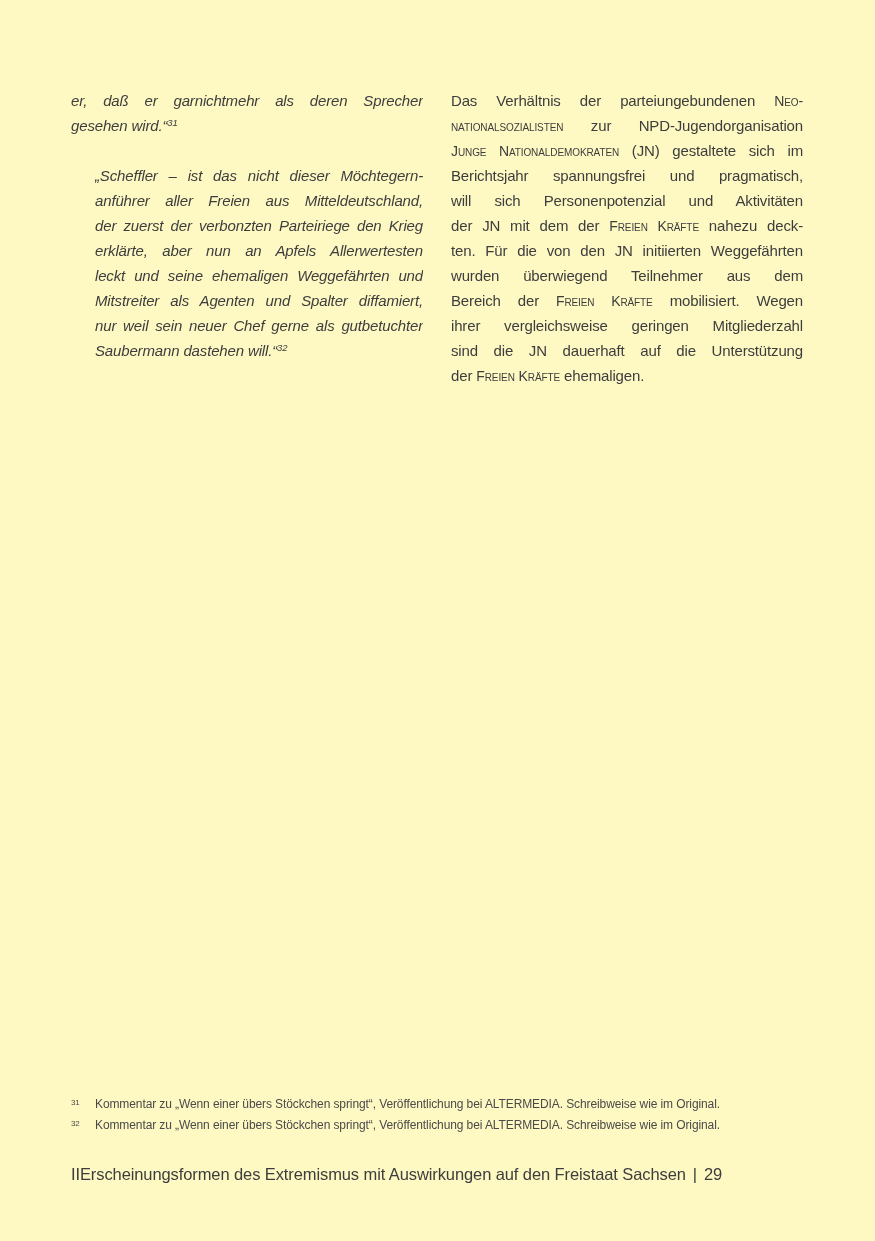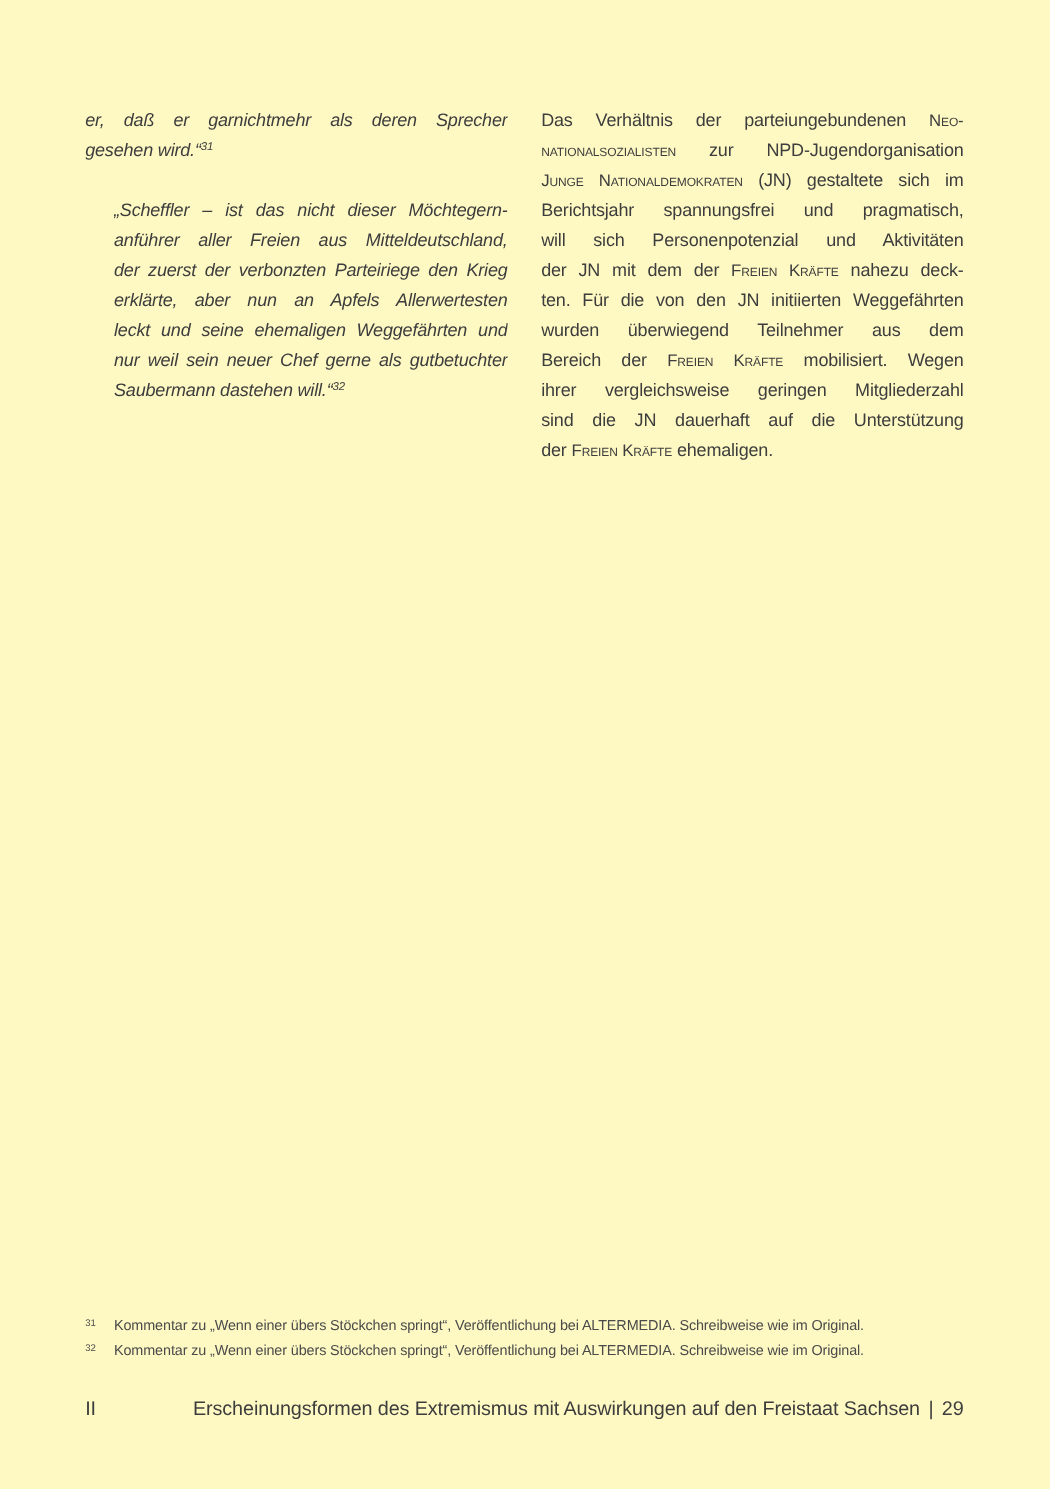--- a/index.html
+++ b/index.html
@@ -78,21 +78,20 @@
     font-size: 8px;
     line-height: 17px;
   }
   .fn-text { flex: 1; }
   .footer {
     position: absolute;
     left: 71px;
     top: 1162px;
     width: 732px;
     display: flex;
-    justify-content: space-between;
     align-items: baseline;
     font-size: 16.5px;
     line-height: 25px;
     letter-spacing: -0.1px;
     color: #3d3d3d;
   }
   .footer .sep { margin: 0 7px; }
 </style>
 </head>
 <body>
@@ -104,20 +103,21 @@
         <div class="para">
           <div class="line"><span>er, daß er garnichtmehr als deren Sprecher</span></div>
           <div class="line last"><span>gesehen wird.“</span><span class="sup">31</span></div>
         </div>
         <div class="para">
           <div class="line"><span>„Scheffler – ist das nicht dieser Möchtegern-</span></div>
           <div class="line"><span>anführer aller Freien aus Mitteldeutschland,</span></div>
           <div class="line"><span>der zuerst der verbonzten Parteiriege den Krieg</span></div>
           <div class="line"><span>erklärte, aber nun an Apfels Allerwertesten</span></div>
           <div class="line"><span>leckt und seine ehemaligen Weggefährten und</span></div>
+          <div class="line"><span>Mitstreiter als Agenten und Spalter diffamiert,</span></div>
           <div class="line"><span>nur weil sein neuer Chef gerne als gutbetuchter</span></div>
           <div class="line last"><span>Saubermann dastehen will.“</span><span class="sup">32</span></div>
         </div>
       </section>
     <section class="col">
         <div class="para">
           <div class="line"><span>Das Verhältnis der parteiungebundenen </span><span class="sc">Neo-</span></div>
           <div class="line"><span class="sc">nationalsozialisten</span><span> zur NPD-Jugendorganisation</span></div>
           <div class="line"><span class="sc">Junge Nationaldemokraten</span><span> (JN) gestaltete sich im</span></div>
           <div class="line"><span>Berichtsjahr spannungsfrei und pragmatisch,</span></div>

